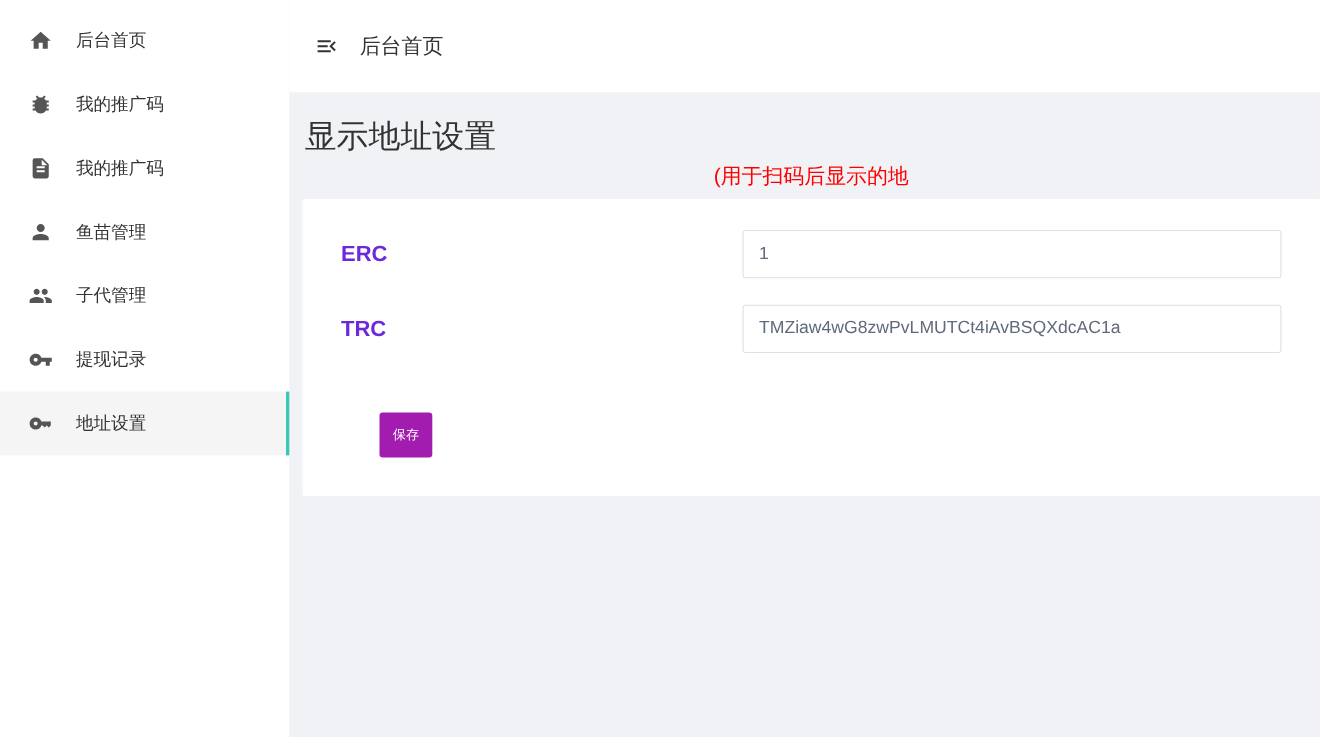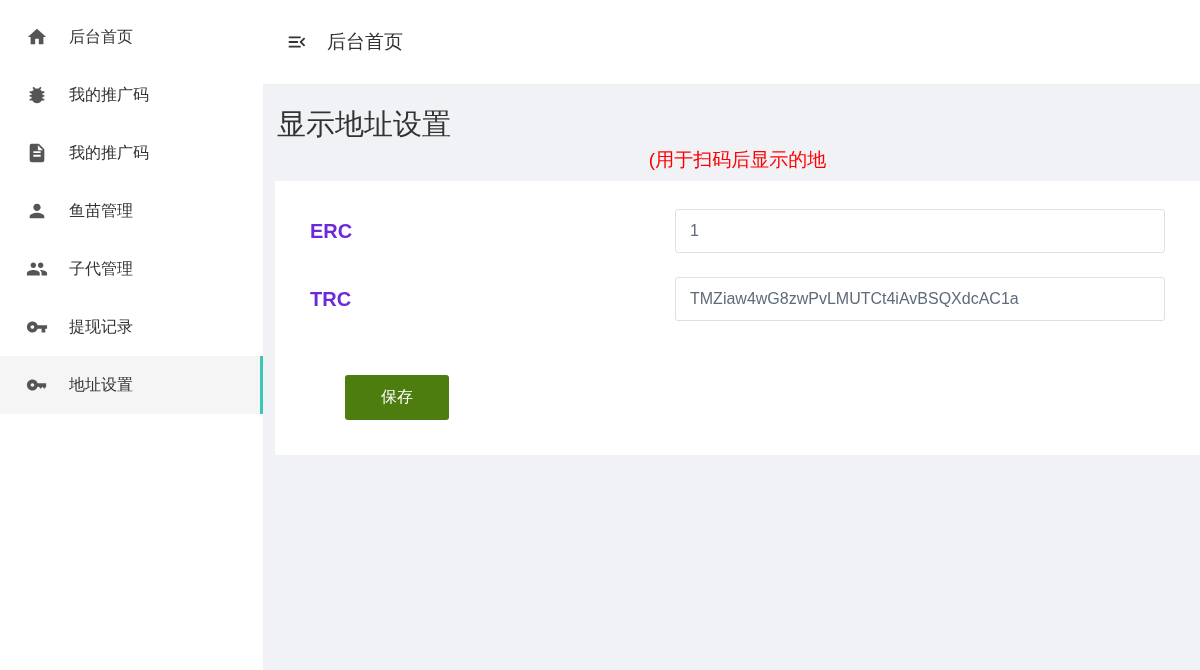--- a/index.html
+++ b/index.html
@@ -103,25 +103,25 @@
       height: 44px;
       padding: 0 14px;
       border: 1px solid #e0e0e0;
       border-radius: 3px;
       font-size: 16px;
       color: #5f6b7a;
       background: #fff;
       width: 490px;
     }
     .btn-save {
-      background: #4d7c0f;
+      background: #a21caf;
       color: #fff;
       border: none;
-      padding: 12px 36px;
-      font-size: 16px;
+      padding: 12px 12px;
+      font-size: 12px;
       border-radius: 3px;
       cursor: pointer;
       margin-left: 35px;
       margin-top: 30px;
     }
   </style>
 </head>
 <body>
 
 <div class="layout">

